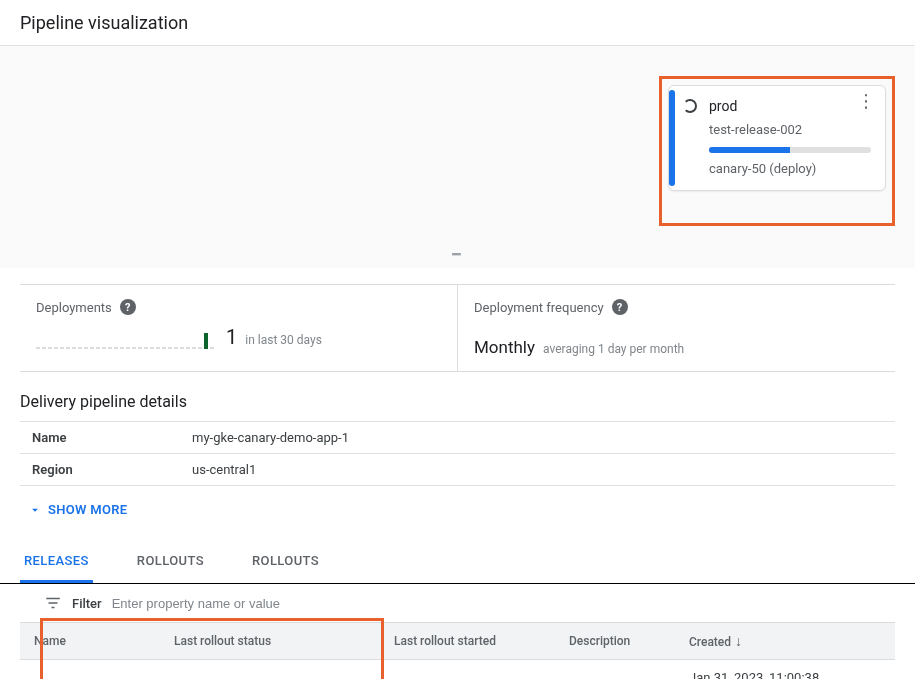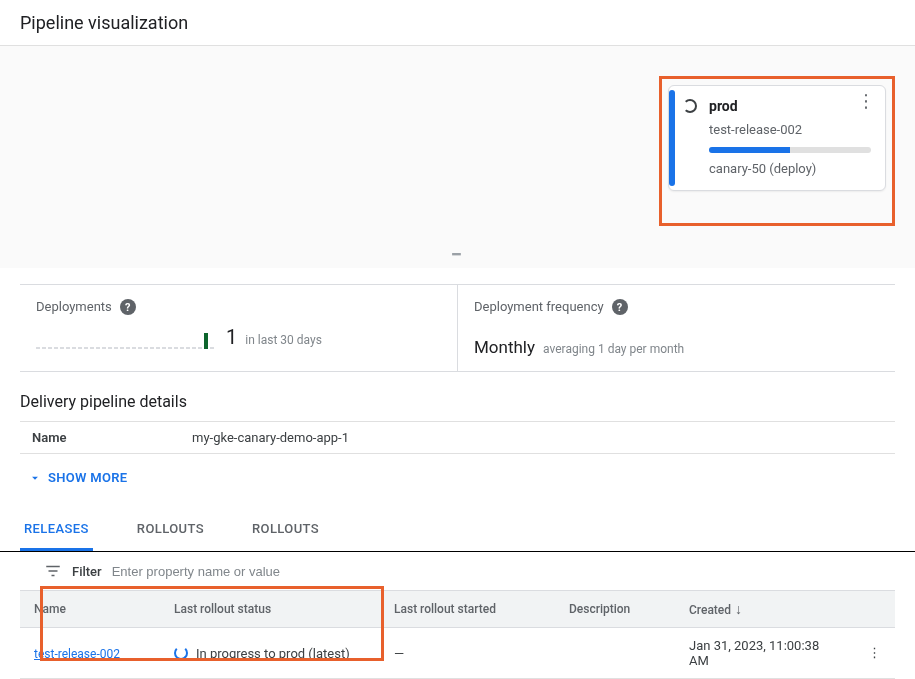--- a/index.html
+++ b/index.html
@@ -4,31 +4,31 @@
 <style>
   * { box-sizing: border-box; margin: 0; padding: 0; }
   body { font-family: Roboto, "Helvetica Neue", Arial, sans-serif; font-size: 13px; color: #3c4043; background: #fff; width: 915px; }
   .page-title { font-size: 18px; font-weight: 400; padding: 12px 20px; color: #202124; }
   .divider { border-bottom: 1px solid #e0e0e0; }
   .viz-area { background: #fafafa; padding: 30px 20px 20px 20px; position: relative; min-height: 200px; display: flex; justify-content: flex-end; }
   .highlight-box { border: 3px solid #e8602c; padding: 6px; display: inline-block; }
   .target-card { background: #fff; border: 1px solid #dadce0; border-radius: 6px; width: 218px; padding: 12px 14px 14px 40px; position: relative; box-shadow: 0 1px 2px rgba(0,0,0,.06); }
   .target-card .accent { position: absolute; left: 0; top: 4px; bottom: 4px; width: 6px; background: #1a73e8; border-radius: 3px; }
   .target-card .spinner-small { position: absolute; left: 14px; top: 13px; }
-  .target-card .name { font-weight: 700; font-size: 14px; color: #202124; }
+  .target-card .name { font-weight: 400; font-size: 14px; color: #202124; }
   .target-card .more { position: absolute; right: 10px; top: 10px; cursor: pointer; }
   .target-card .release { margin-top: 8px; color: #5f6368; font-size: 13px; }
   .target-card .bar { margin-top: 10px; height: 6px; border-radius: 3px; background: #e0e0e0; overflow: hidden; }
   .target-card .bar-fill { height: 100%; background: #1a73e8; }
   .target-card .status { margin-top: 8px; color: #5f6368; font-size: 13px; }
   .collapse-handle { text-align: center; color: #9aa0a6; font-size: 14px; letter-spacing: 2px; background: #fafafa; padding-bottom: 6px; }
   .metrics-row { display: flex; border-top: 1px solid #dadce0; border-bottom: 1px solid #dadce0; margin: 16px 20px 0 20px; }
   .metric { flex: 1; padding: 14px 16px; border-right: 1px solid #dadce0; }
   .metric:last-child { border-right: none; }
-  .metric-label { font-size: 13px; color: #5f6368; display: flex; gap: 8px; }
+  .metric-label { font-size: 13px; color: #5f6368; display: flex; align-items: center; gap: 8px; }
   .help-circle { width: 16px; height: 16px; border-radius: 50%; background: #5f6368; color: #fff; font-size: 11px; display: inline-flex; align-items: center; justify-content: center; font-weight: 700; }
   .spark { margin-top: 10px; height: 24px; display: flex; align-items: flex-end; gap: 2px; }
   .spark span { width: 4px; background: #dadce0; height: 2px; }
   .spark span.on { background: #0d652d; height: 16px; }
   .metric-value { display: flex; align-items: baseline; gap: 8px; margin-top: 4px; }
   .metric-num { font-size: 20px; color: #202124; }
   .metric-sub { font-size: 12px; color: #80868b; }
   .freq-value { font-size: 17px; color: #202124; margin-top: 22px; display: flex; align-items: baseline; gap: 8px; }
   .section-title { font-size: 16px; font-weight: 400; color: #202124; padding: 20px 20px 10px; }
   .kv-table { width: calc(100% - 40px); margin: 0 20px; border-collapse: collapse; }
@@ -138,20 +138,24 @@
   </div>
 </div>
 
 <div class="section-title">Delivery pipeline details</div>
 <table class="kv-table">
   <tbody>
       <tr>
     <td>Name</td>
     <td>my-gke-canary-demo-app-1</td>
   </tr>
+  <tr>
+    <td>Region</td>
+    <td>us-central1</td>
+  </tr>
 </tbody>
   </table>
 <div class="show-more">
   <svg class="chev" viewBox="0 0 24 24">
       <path d="M7 10l5 5 5-5z"></path>
     </svg>
   <span>SHOW MORE</span>
 </div>
 
 <div class="tabs">

